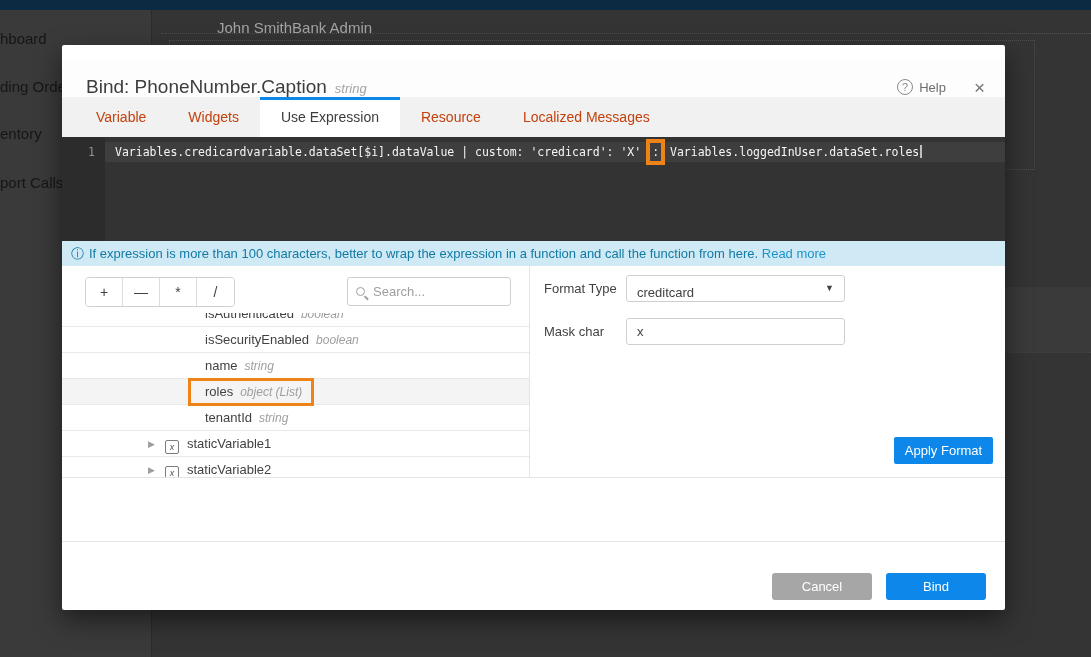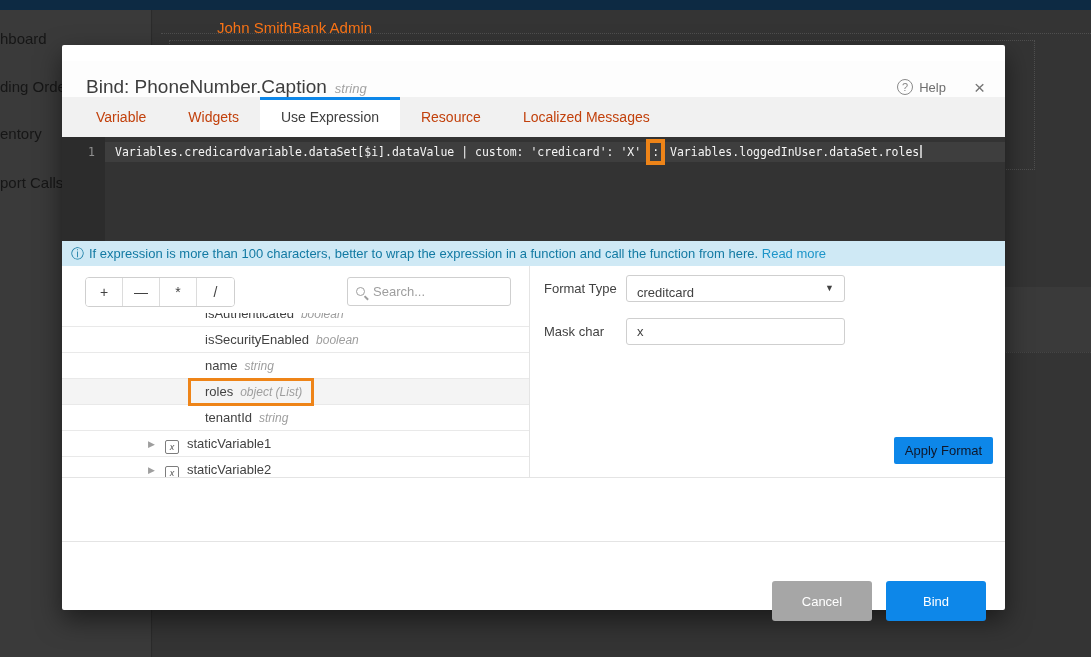--- a/index.html
+++ b/index.html
@@ -5,21 +5,21 @@
   * { margin:0; padding:0; box-sizing:border-box; }
   html,body { width:1091px; height:657px; overflow:hidden; background:#333;
     font-family:"Liberation Sans", sans-serif; }
   .stage { position:relative; width:1091px; height:657px; }
 
   
   .bg-topbar { position:absolute; left:0; top:0; width:1091px; height:10px; background:#0d2a43; }
   .bg-sidebar { position:absolute; left:0; top:10px; width:152px; height:647px; background:#3a3a3a; border-right:1px solid #2b2b2b; }
   .bg-side-item { position:absolute; left:0; color:#161616; font-size:15px; white-space:nowrap; }
   .bg-main { position:absolute; left:153px; top:10px; right:0; bottom:0; background:#343434; }
-  .bg-user { position:absolute; left:64px; top:9px; color:#f97316; font-size:15px; }
+  .bg-user { position:absolute; left:64px; top:9px; color:#a3a3a3; font-size:15px; }
   .bg-dotline { position:absolute; left:8px; top:23px; right:0; border-top:1px dotted #4f4f4f; }
   .bg-dotbox { position:absolute; left:16px; top:30px; width:866px; height:130px; border:1px dotted #4f4f4f; }
   .bg-band { position:absolute; left:0; top:277px; right:0; height:65px; background:#3a3a3a; }
   .bg-dotline2 { position:absolute; left:0; top:342px; right:0; border-top:1px dotted #454545; }
 
   
   .modal { position:absolute; left:62px; top:45px; width:943px; height:565px; background:#fff;
     box-shadow:0 10px 26px rgba(0,0,0,.5); border-radius:2px; }
 
   .m-header { position:absolute; left:0; top:16px; width:100%; height:52px; background:#fdfdfd; }
@@ -82,25 +82,25 @@
     font-size:9px; font-style:italic; color:#555; text-align:center; line-height:13px; vertical-align:-2px; margin-right:8px; }
   .roles-box { position:absolute; left:126px; top:-1px; width:126px; height:28px;
     border:3px solid #ee8418; pointer-events:none; }
 
   .fmt-label { position:absolute; left:13px; font-size:13px; color:#424242; }
   .fmt-select { position:absolute; left:95px; top:9px; width:219px; height:27px; border:1px solid #cfcfcf;
     border-radius:3px; background:#fff; font-size:13px; color:#424242; line-height:25px; padding:4px 10px; cursor:pointer; }
   .fmt-caret { position:absolute; right:10px; top:0; font-size:9px; color:#424242; line-height:25px; }
   .fmt-input { position:absolute; left:95px; top:52px; width:219px; height:27px; border:1px solid #cfcfcf;
     border-radius:3px; font-size:13px; color:#424242; padding:0 10px; outline:none; font-family:"Liberation Sans", sans-serif; }
-  .apply-btn { position:absolute; right:12px; bottom:13px; width:99px; height:27px; background:#0d87e9; color:#0f172a;
+  .apply-btn { position:absolute; right:12px; bottom:13px; width:99px; height:27px; background:#0d87e9; color:#ffffff;
     border:none; border-radius:2px; font-size:13px; cursor:pointer; font-family:"Liberation Sans", sans-serif; }
 
   .m-footer { position:absolute; left:0; top:496px; width:100%; height:69px; border-top:1px solid #e4e4e4; }
-  .btn { position:absolute; top:39px; height:40px; width:100px; border:none; border-radius:3px;
+  .btn { position:absolute; top:31px; height:27px; width:100px; border:none; border-radius:3px;
     color:#fff; font-size:13px; cursor:pointer; font-family:"Liberation Sans", sans-serif; }
   .btn-cancel { right:133px; background:#a6a6a6; }
   .btn-bind { right:19px; background:#0d87e9; }
 </style>
 </head>
 <body>
 
 <div class="stage">
 
   <div class="bg-topbar"></div>

